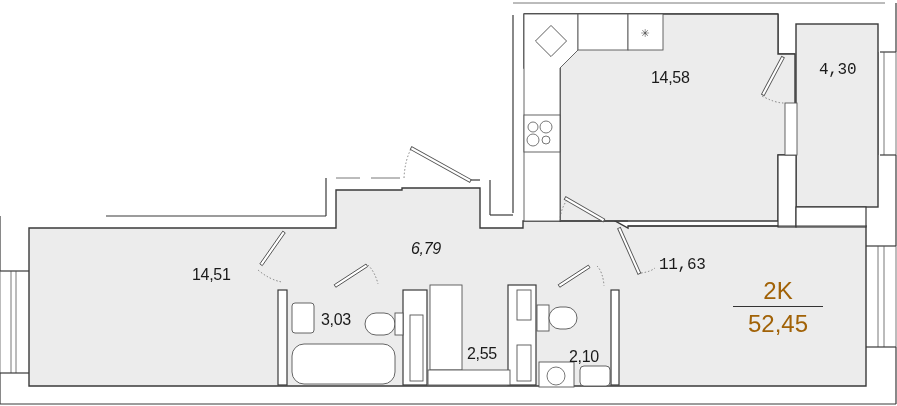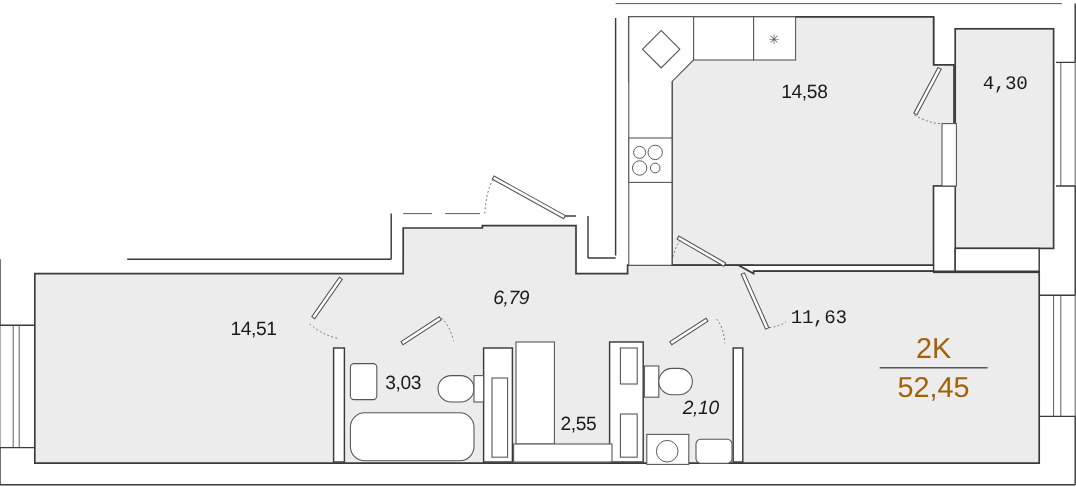--- a/index.html
+++ b/index.html
@@ -139,18 +139,18 @@
   </g>
 </svg>
 
 <div class="label" style="left:651px;top:69px;">14,58</div>
 <div class="label" style="left:819px;top:61px;font-family:Liberation Mono, monospace;">4,30</div>
 <div class="label" style="left:411px;top:240px;font-style:italic;">6,79</div>
 <div class="label" style="left:192px;top:266px;">14,51</div>
 <div class="label" style="left:659px;top:256px;font-family:Liberation Mono, monospace;">11,63</div>
 <div class="label" style="left:321px;top:311px;">3,03</div>
 <div class="label" style="left:467px;top:314px;margin-top:31px;">2,55</div>
-<div class="label" style="left:569px;top:332px;font-style:italic;">2,10</div>
+<div class="label" style="left:569px;top:348px;">2,10</div>
 
 <div class="summary">
   <div class="type">2K</div>
   <div class="val">52,45</div>
 </div>
 
 </body></html>

